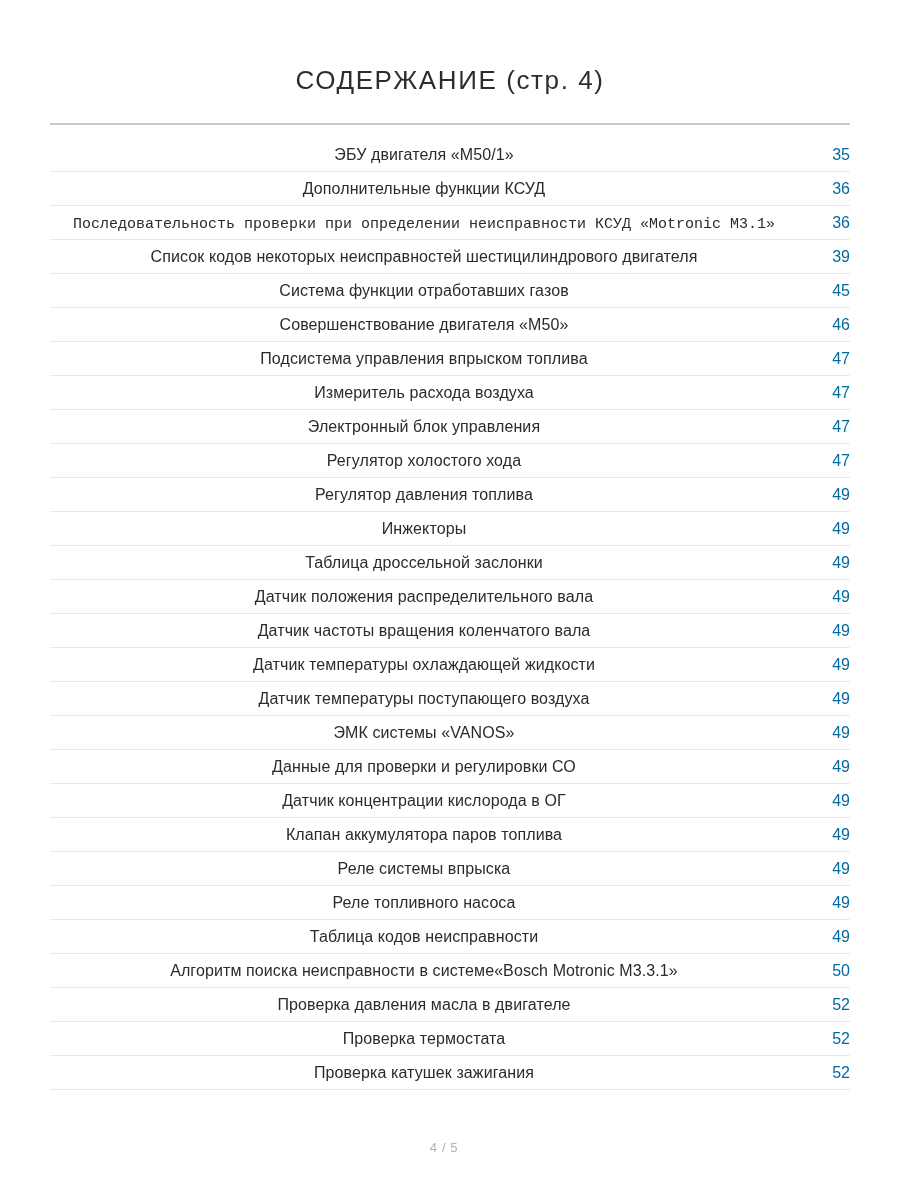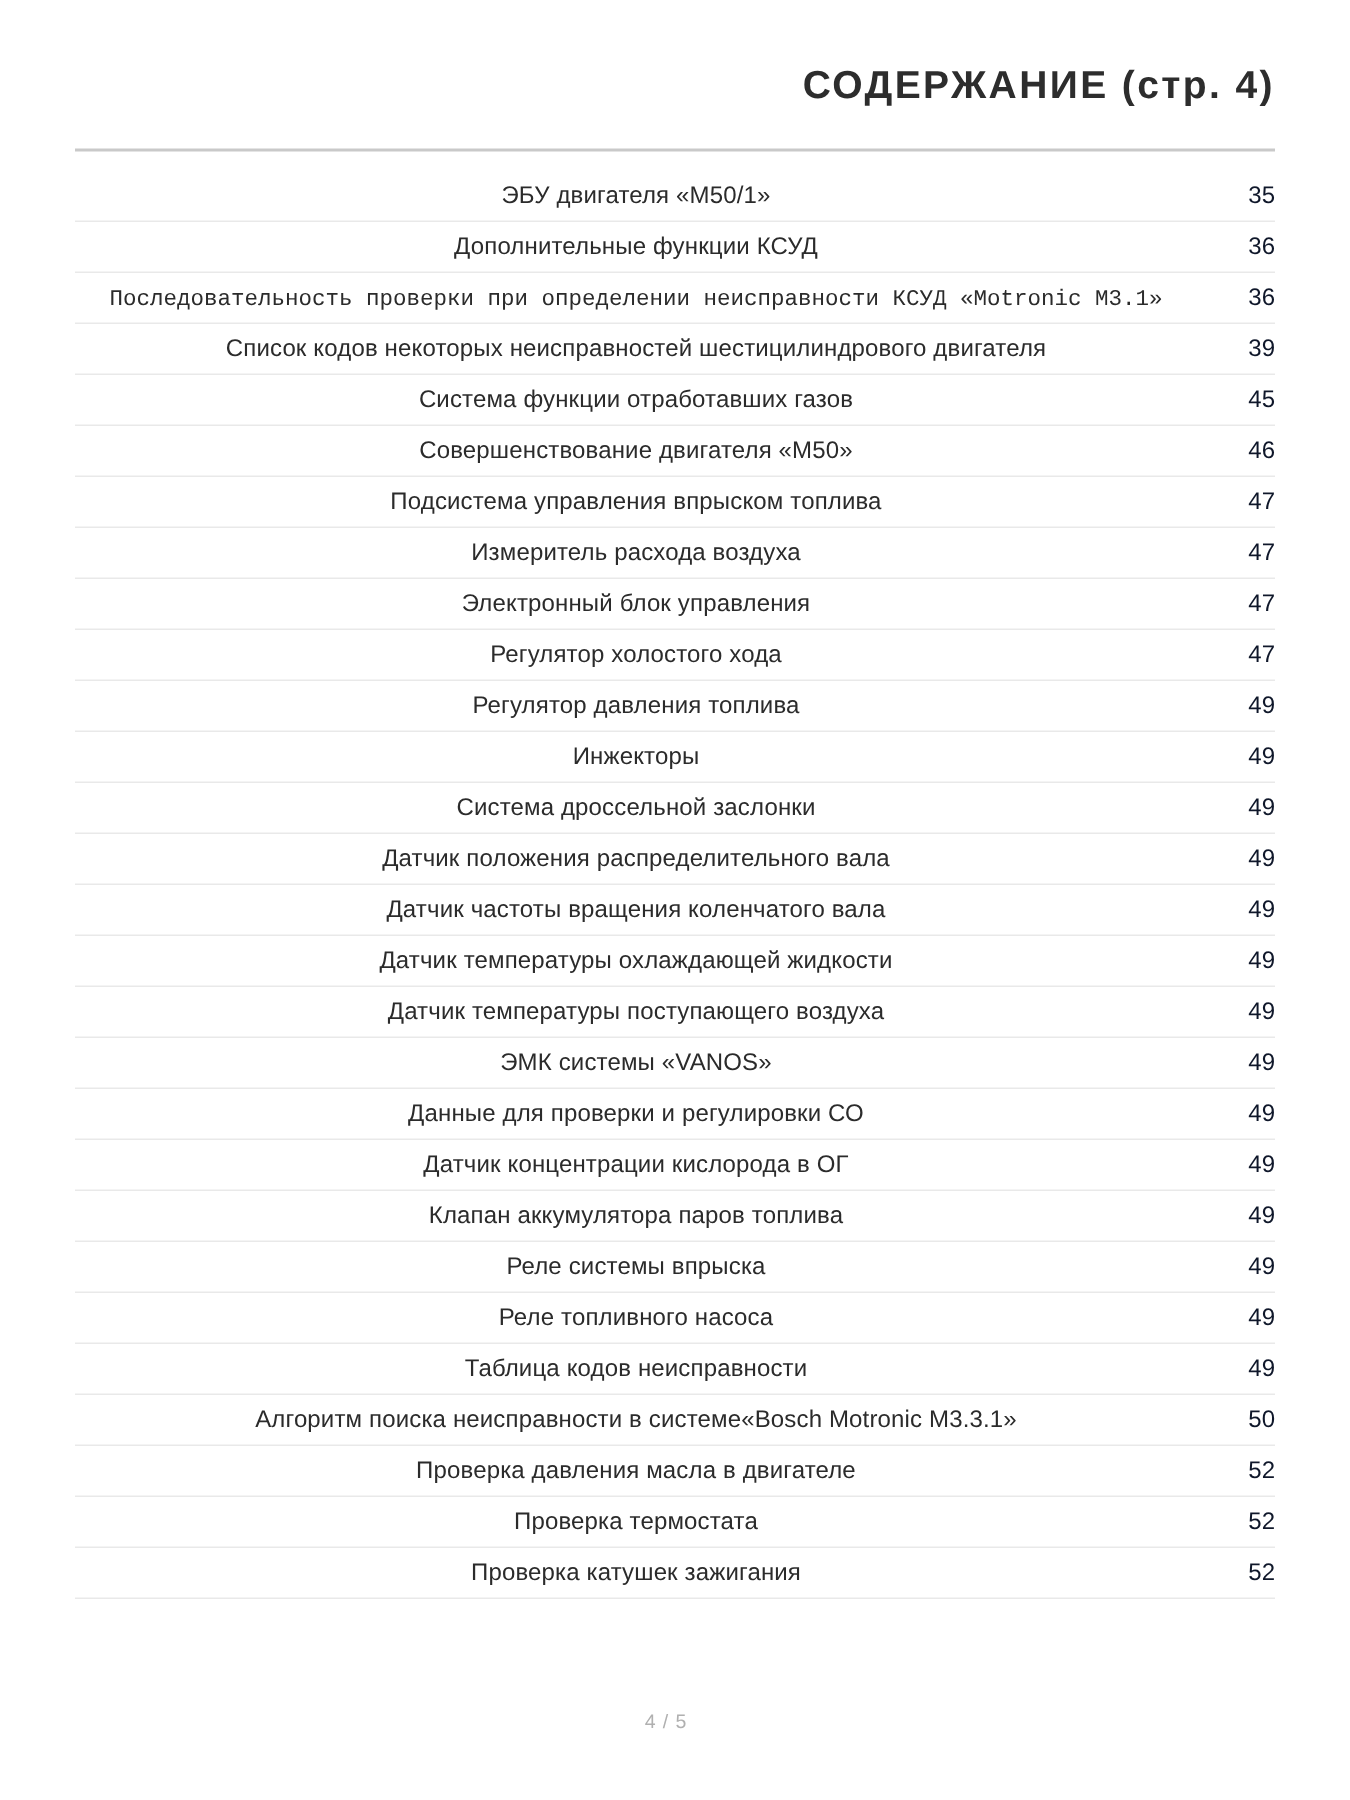--- a/index.html
+++ b/index.html
@@ -21,27 +21,27 @@
     box-sizing: border-box;
     width: 900px;
     height: 1200px;
     padding: 0 50px;
     position: relative;
     display: block;
   }
 
   
   .toc-title {
-    text-align: right;
+    text-align: center;
     font-size: 26px;
-    font-weight: bold;
+    font-weight: normal;
     letter-spacing: 1.6px;
     color: #2d2d2d;
     margin: 0;
-    padding-top: 40px;
+    padding-top: 64px;
     line-height: 32px;
     white-space: nowrap;
   }
 
   
   .top-rule {
     height: 2px;
     background: #c9c9c9;
     margin-top: 27px;
     width: 800px;
@@ -80,21 +80,21 @@
   
   .toc-row.is-long .toc-row-label {
     font-size: 15px;
     letter-spacing: 0px;
     font-family: Liberation Mono, monospace;
   }
 
   .toc-row-page {
     font-size: 16px;
     line-height: 33px;
-    color: #0f172a;
+    color: #0369a1;
     text-align: right;
     width: 40px;
     flex: 0 0 40px;
     margin-left: 12px;
     white-space: nowrap;
   }
 
   
   .page-footer {
     position: absolute;
@@ -159,21 +159,21 @@
       </li>
       <li class="toc-row">
         <span class="toc-row-label">Регулятор давления топлива</span>
         <span class="toc-row-page">49</span>
       </li>
       <li class="toc-row">
         <span class="toc-row-label">Инжекторы</span>
         <span class="toc-row-page">49</span>
       </li>
       <li class="toc-row">
-        <span class="toc-row-label">Система дроссельной заслонки</span>
+        <span class="toc-row-label">Таблица дроссельной заслонки</span>
         <span class="toc-row-page">49</span>
       </li>
       <li class="toc-row">
         <span class="toc-row-label">Датчик положения распределительного вала</span>
         <span class="toc-row-page">49</span>
       </li>
       <li class="toc-row">
         <span class="toc-row-label">Датчик частоты вращения коленчатого вала</span>
         <span class="toc-row-page">49</span>
       </li>

